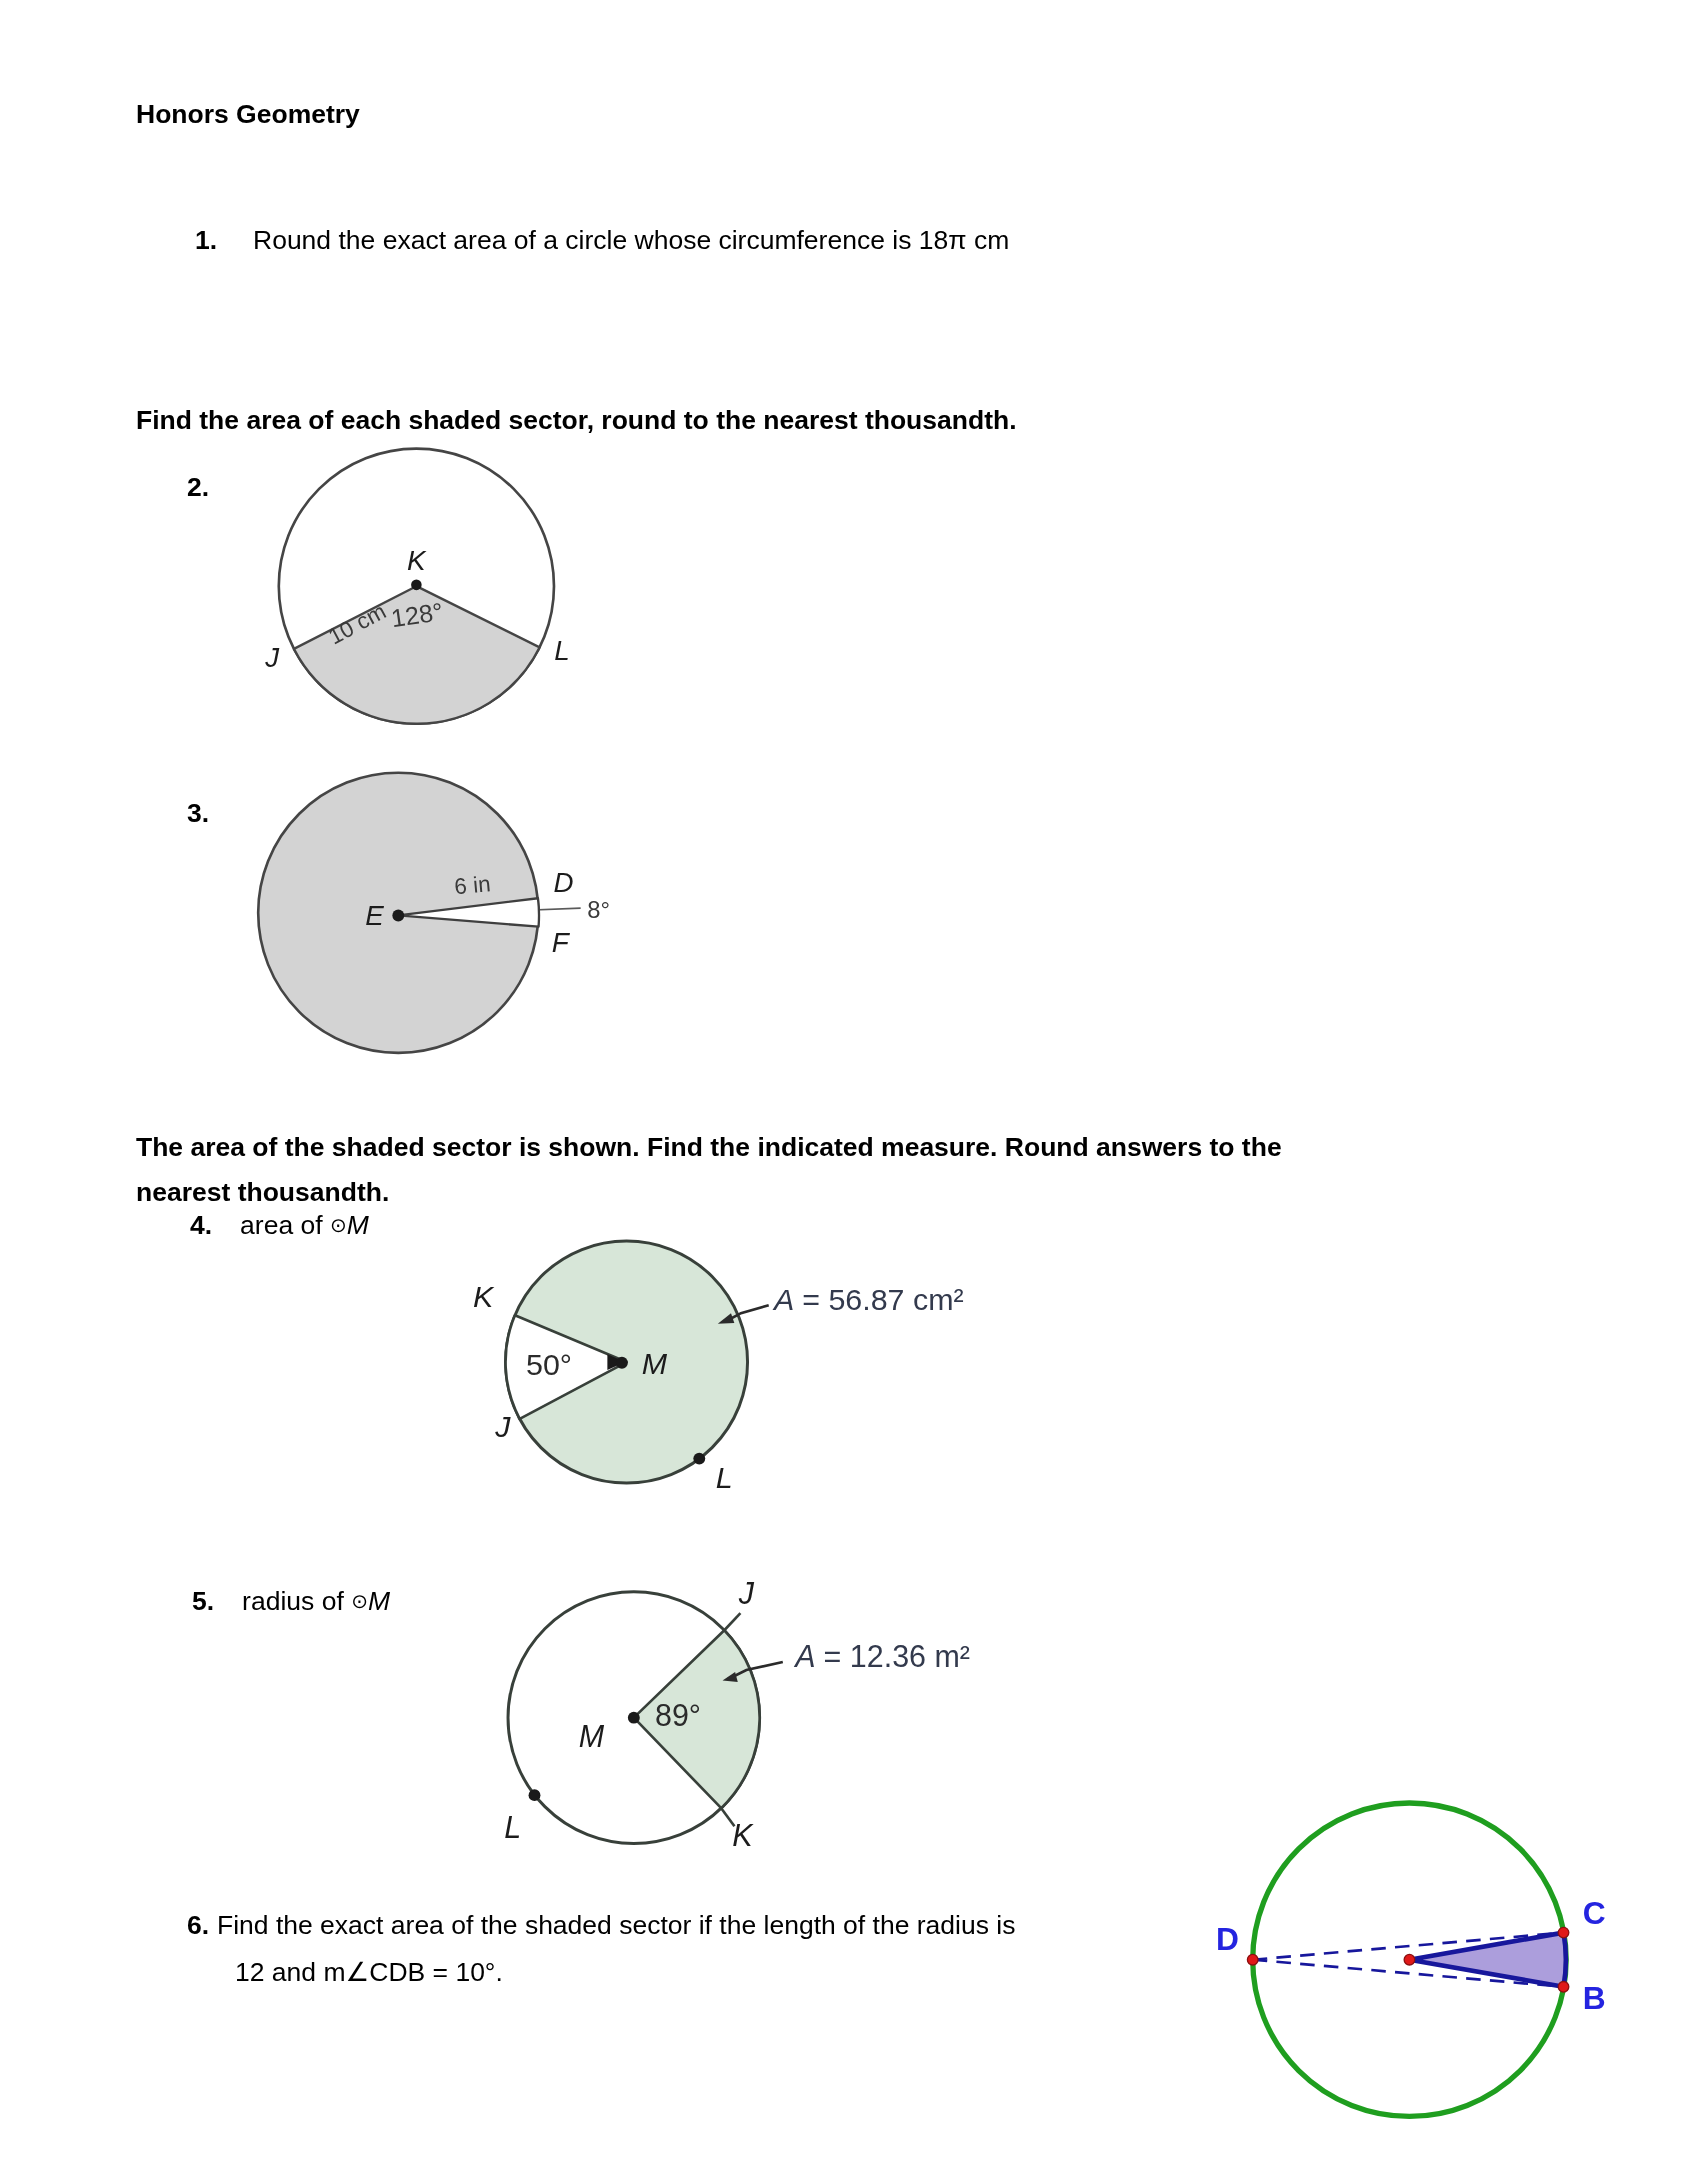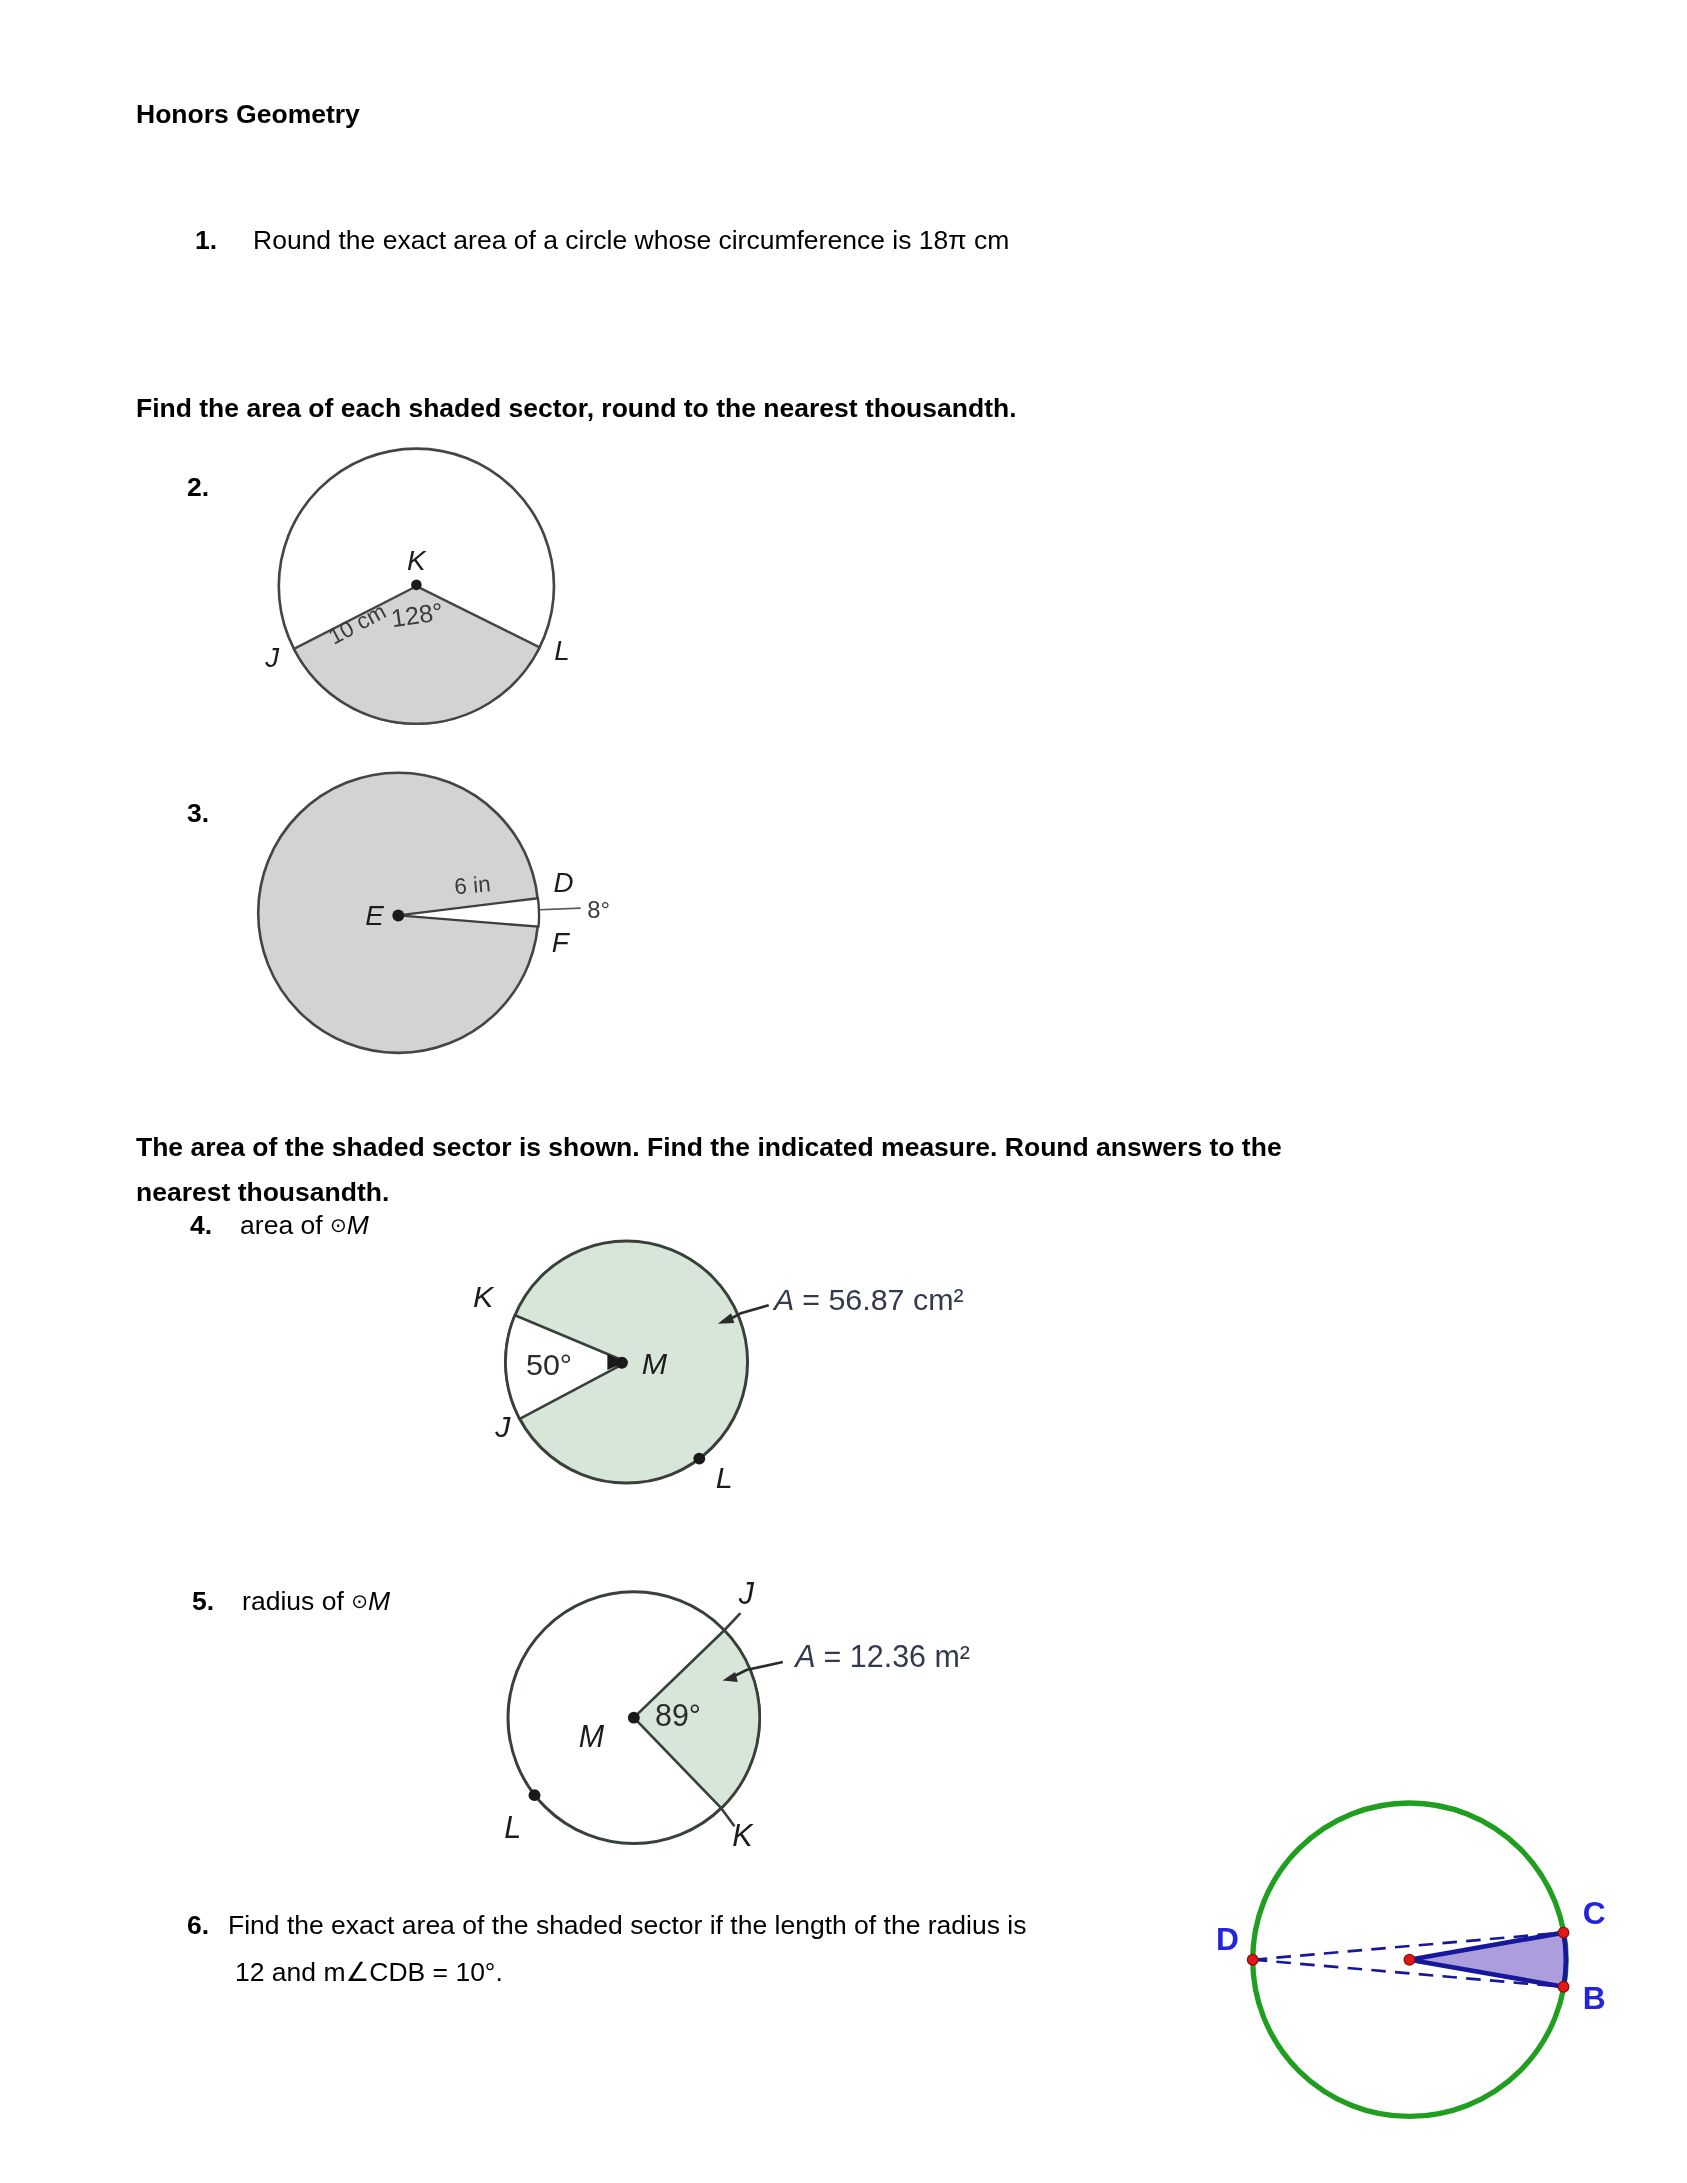--- a/index.html
+++ b/index.html
@@ -21,21 +21,21 @@
 </head>
 <body>
 
 <div class="page">
 
   <div class="t b" style="left:136px;top:98px">Honors Geometry</div>
 
   <div class="t b" style="left:195px;top:224px">1.</div>
   <div class="t" style="left:253px;top:224px">Round the exact area of a circle whose circumference is 18π cm</div>
 
-  <div class="t b" style="left:136px;top:392px">Find the area of each shaded sector, round to the nearest thousandth.</div>
+  <div class="t b" style="left:136px;top:404px">Find the area of each shaded sector, round to the nearest thousandth.</div>
 
   <div class="t b" style="left:187px;top:471px">2.</div>
   <svg class="fig" style="left:251px;top:430px" width="344" height="311" viewBox="380 650 520 470">
     <circle cx="630" cy="886" r="208" fill="#ffffff" stroke="#454545" stroke-width="4"></circle>
     <path d="M 630 886 L 444.9 980.8 A 208 208 0 0 0 816.3 978.5 Z" fill="#d3d3d3" stroke="#454545" stroke-width="3.5" stroke-linejoin="round"></path>
     <circle cx="630" cy="884" r="8" fill="#1a1a1a"></circle>
     <text class="ptlabel" x="630" y="862" text-anchor="middle">K</text>
     <text class="meas" transform="translate(505,975) rotate(-28)">10 cm</text>
     <text class="meas" transform="translate(594,948) rotate(-8)" style="font-size:38px">128°</text>
     <text class="ptlabel" x="412" y="1008" text-anchor="middle">J</text>
@@ -89,21 +89,21 @@
     <text class="ptlabel44" x="1128" y="2424" text-anchor="middle">J</text>
     <text class="ptlabel44" x="1122" y="2790" text-anchor="middle">K</text>
     <circle cx="808" cy="2713" r="9" fill="#1a1a1a"></circle>
     <text class="ptlabel44" x="775" y="2778" text-anchor="middle">L</text>
     <polyline points="1183,2512 1128,2524 1100,2538" fill="none" stroke="#2b2b2b" stroke-width="4"></polyline>
     <polygon points="1092,2540 1115,2542 1111,2527" fill="#2b2b2b"></polygon>
     <text class="arealabel" x="1202" y="2520" fill="#333a4d"><tspan class="it">A</tspan><tspan dx="12">= 12.36 m²</tspan></text>
   </svg>
 
   <div class="t b" style="left:187px;top:1909px">6.</div>
-  <div class="t" style="left:228px;top:1909px">Find the exact area of the shaded sector if the length of the radius is</div>
+  <div class="t" style="left:217px;top:1909px">Find the exact area of the shaded sector if the length of the radius is</div>
   <div class="t" style="left:235px;top:1956px">12 and m∠CDB = 10°.</div>
 
   <svg class="fig" style="left:1211px;top:1760px" width="463" height="410" viewBox="1830 2660 700 620">
     <circle cx="2130" cy="2962" r="237" fill="#ffffff" stroke="#1f9e1f" stroke-width="8"></circle>
     <line x1="1893" y1="2962" x2="2363" y2="2921" stroke="#17179c" stroke-width="4" stroke-dasharray="22 14"></line>
     <line x1="1893" y1="2962" x2="2363" y2="3003" stroke="#17179c" stroke-width="4" stroke-dasharray="22 14"></line>
     <path d="M 2130 2962 L 2363 2921 A 237 237 0 0 1 2363 3003 Z" fill="#a393d8" fill-opacity="0.9" stroke="#17179c" stroke-width="7" stroke-linejoin="round"></path>
     <circle cx="2130" cy="2962" r="8" fill="#e01818" stroke="#8c1010" stroke-width="2"></circle>
     <circle cx="1893" cy="2962" r="8" fill="#e01818" stroke="#8c1010" stroke-width="2"></circle>
     <circle cx="2363" cy="2921" r="8" fill="#e01818" stroke="#8c1010" stroke-width="2"></circle>

